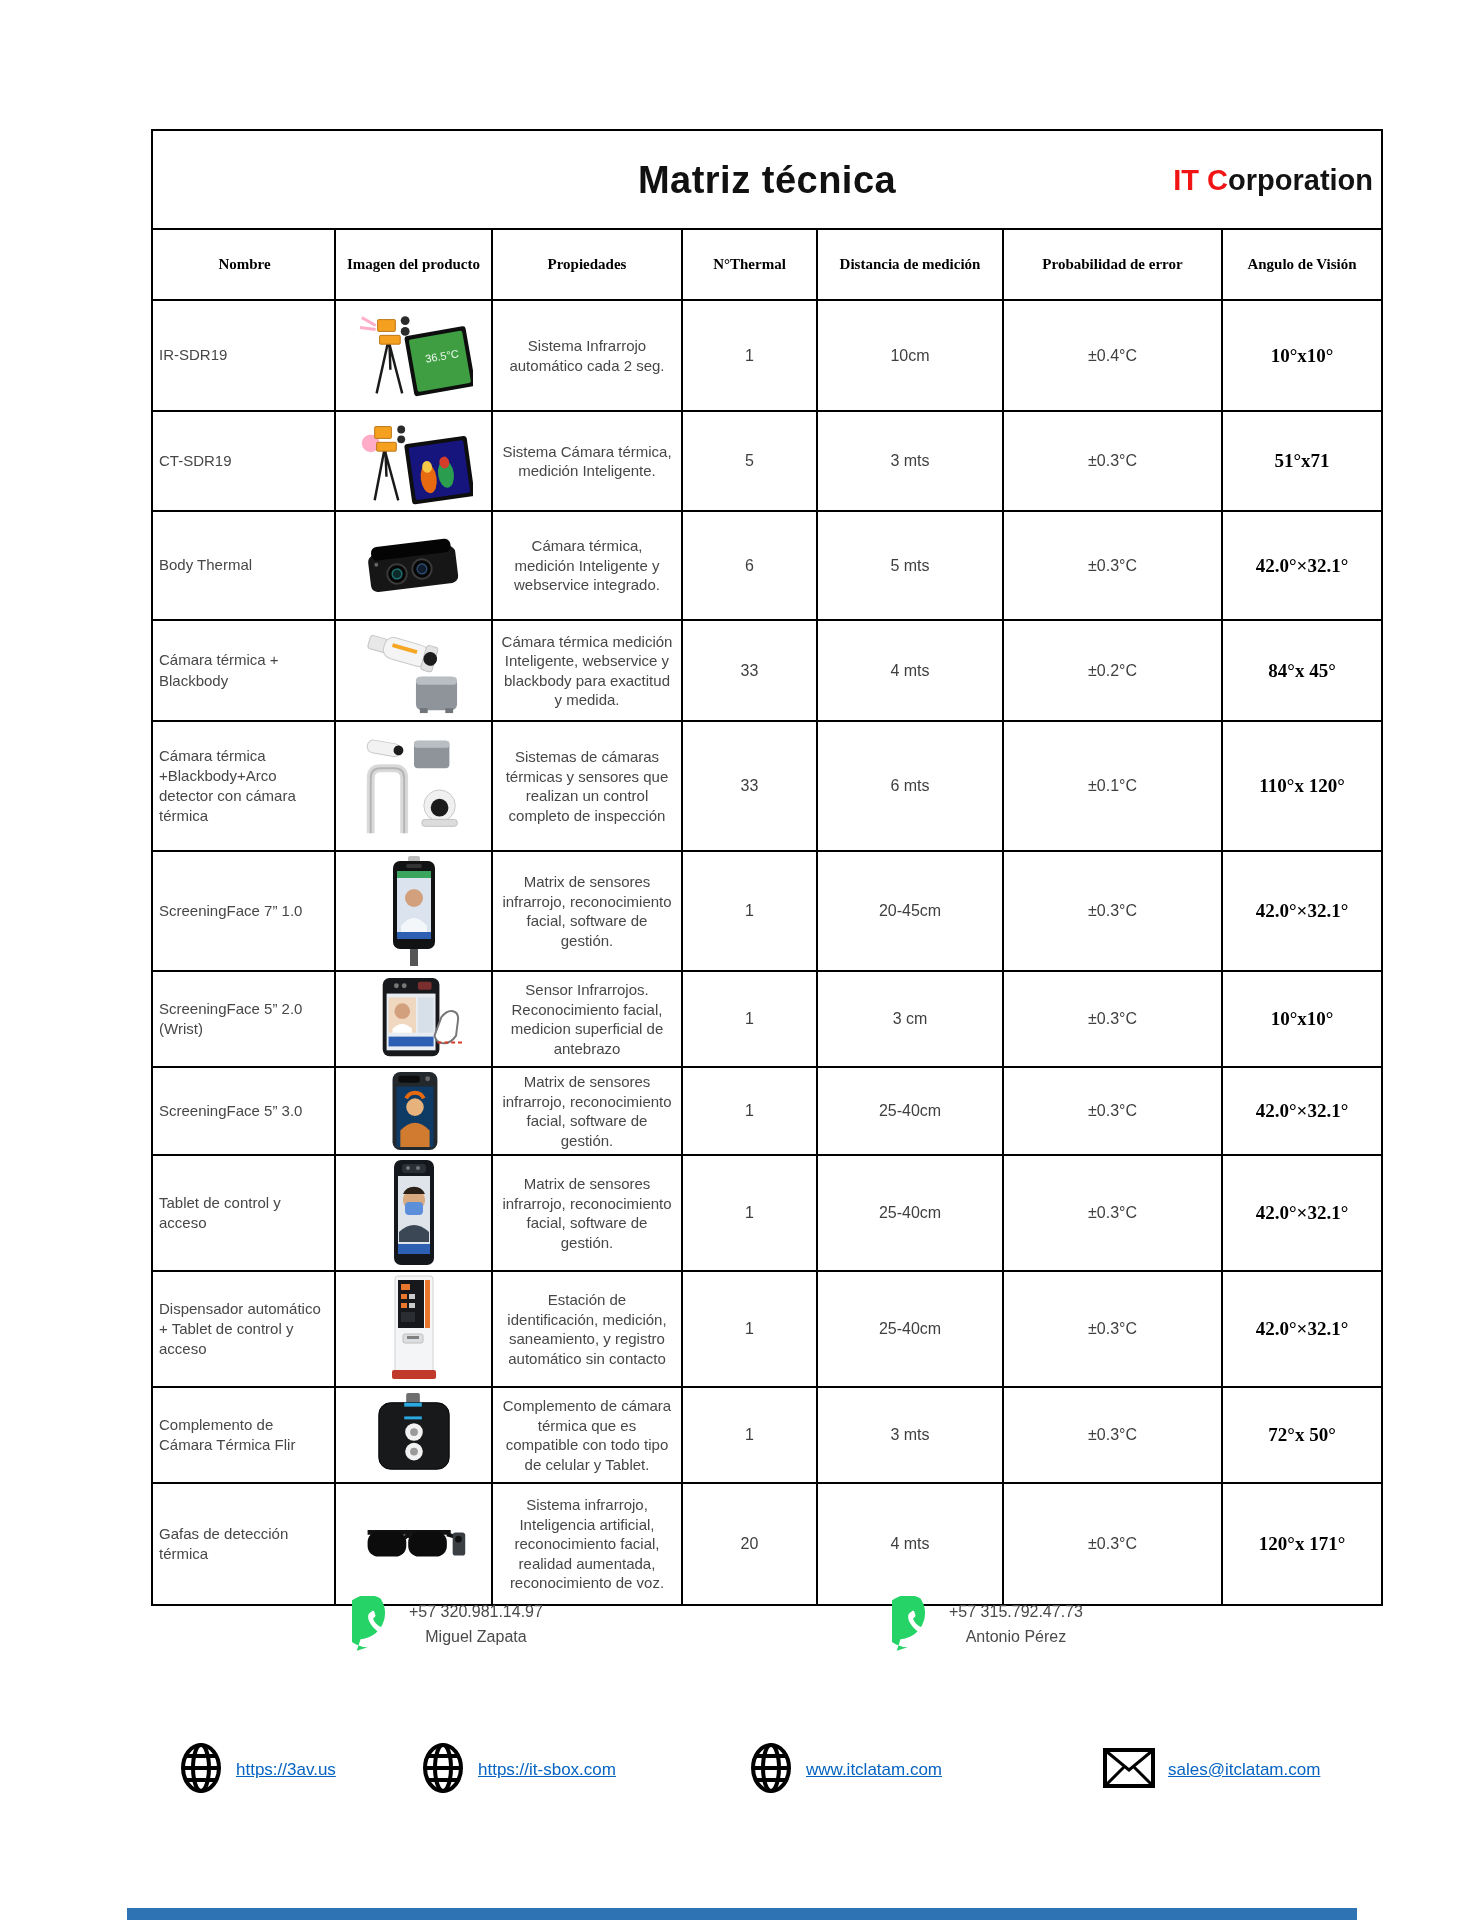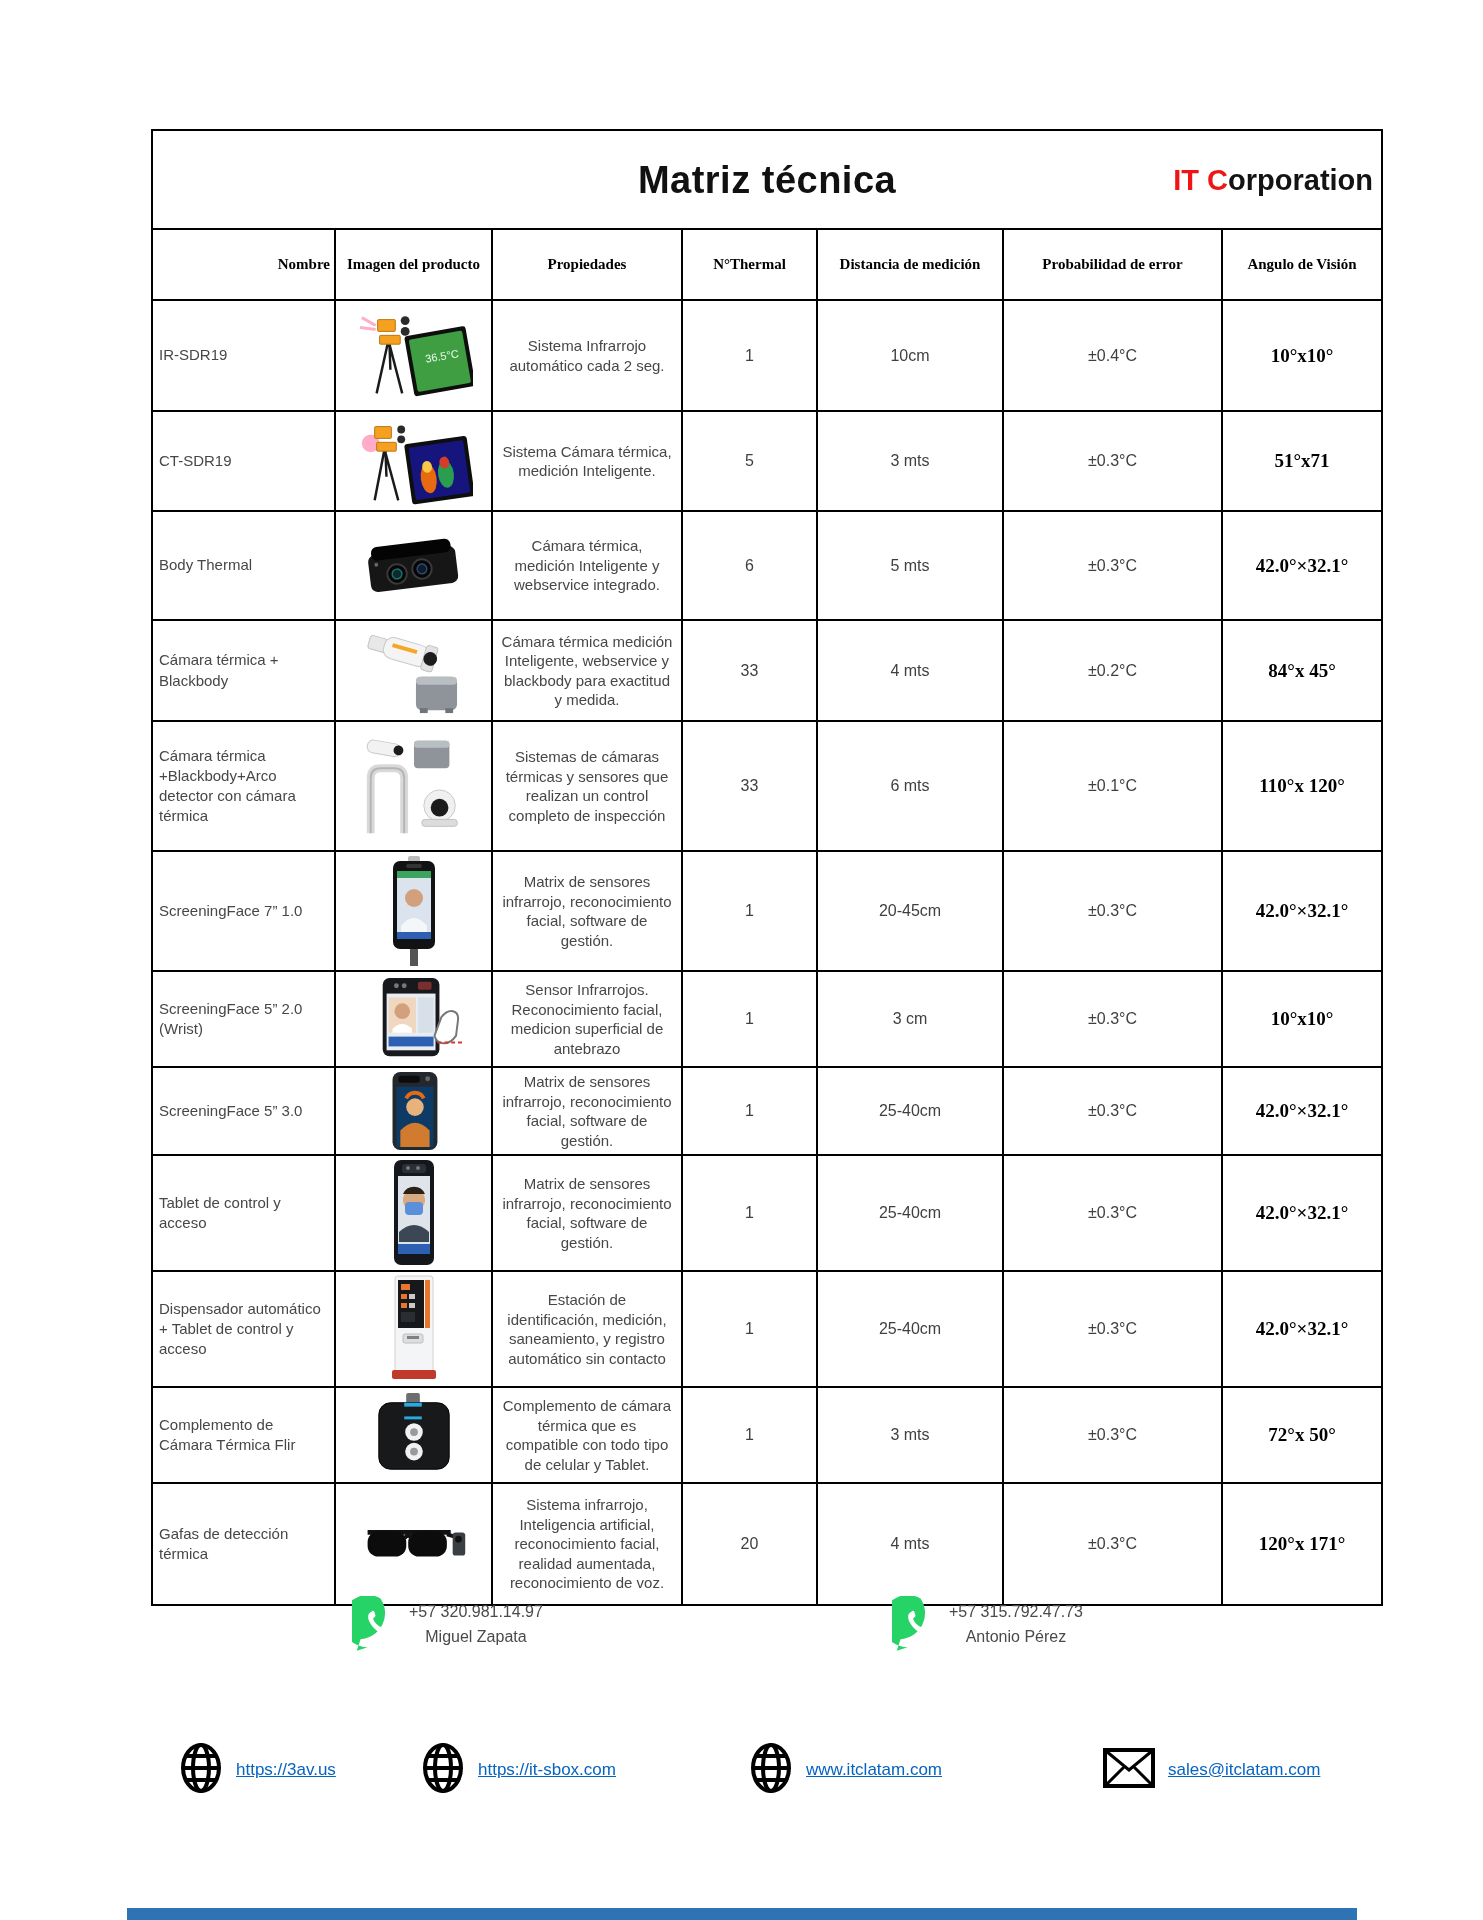--- a/index.html
+++ b/index.html
@@ -11,21 +11,21 @@
   td,th{border:2px solid #000;vertical-align:middle;overflow:hidden;}
   .title-cell{height:95px;position:relative;border-bottom:2px solid #000;}
   .doc-title{position:absolute;left:0;right:0;top:50%;transform:translateY(-50%);
     text-align:center;font-size:38px;font-weight:bold;color:#111;letter-spacing:.5px;}
   .logo{position:absolute;right:8px;top:50%;transform:translateY(-50%);
     font-size:29px;font-weight:bold;color:#131313;white-space:nowrap;}
   .logo .red{color:#f01414;}
 
   thead th{height:69px;font-family:"Liberation Serif",serif;font-size:15px;color:#000;
     text-align:center;font-weight:bold;padding:0 4px;}
-  thead th.h-nombre{text-align:right;padding-left:6px;}
+  thead th.h-nombre{text-align:center;padding-left:6px;}
 
   tbody td{font-size:15px;}
   td.c-nombre{text-align:left;padding:2px 4px 2px 6px;line-height:1.35;}
   td.c-img{text-align:center;padding:2px;}
   td.c-props{text-align:center;padding:2px 8px;line-height:1.3;}
   td.c-pers,td.c-dist,td.c-err{text-align:center;font-size:16px;color:#3f3f3f;}
   td.c-ang{text-align:center;font-family:"Liberation Serif",serif;font-weight:bold;
     font-size:19px;color:#000;}
 
   tbody tr:nth-of-type(1){height:111px;}

